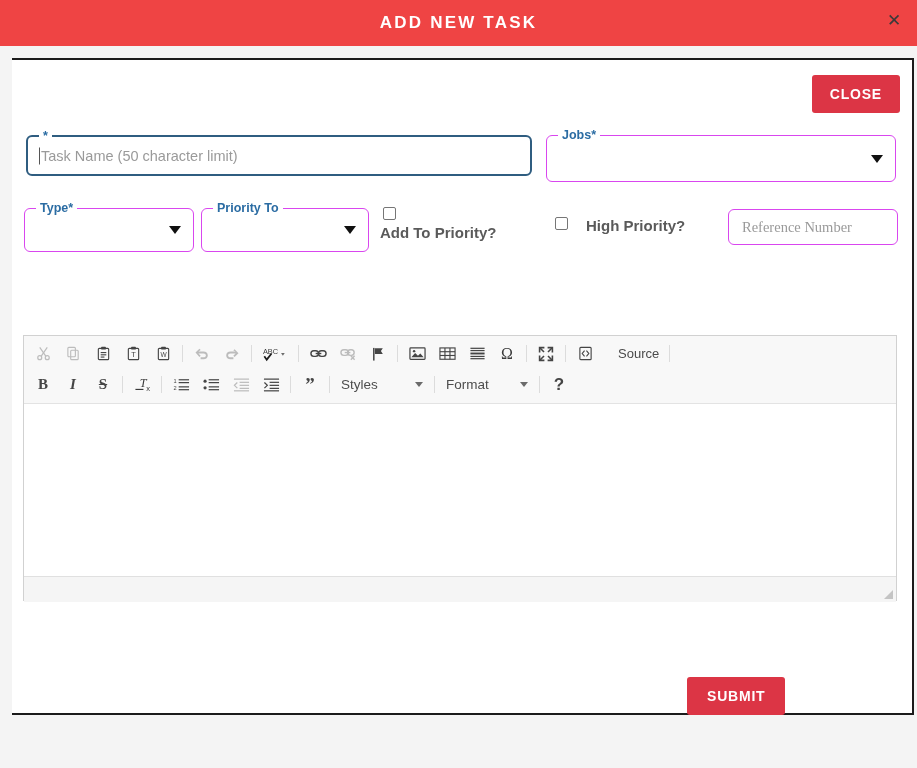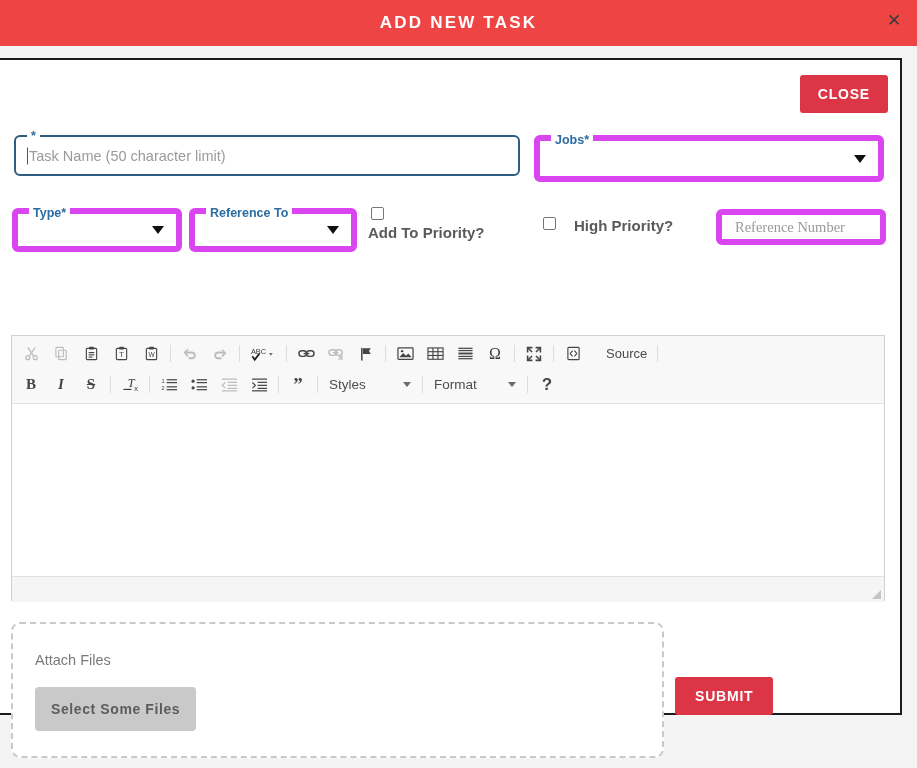--- a/index.html
+++ b/index.html
@@ -42,21 +42,21 @@
     font-size: 17px;
     line-height: 26px;
     text-align: center;
     cursor: pointer;
     user-select: none;
   }
 
   
   .modal {
     position: absolute;
-    left: 0;
+    left: 12px;
     top: 58px;
     width: 902px;
     height: 657px;
     background: #ffffff;
     border-right: 2px solid #1b1b1b;
     border-top: 2px solid #1b1b1b;
     border-bottom: 2px solid #1b1b1b;
     box-sizing: border-box;
   }
   .gap-strip {
@@ -80,21 +80,21 @@
     font-weight: bold;
     letter-spacing: 0.8px;
     font-family: "Liberation Sans", sans-serif;
     cursor: pointer;
   }
 
   
   .field {
     position: absolute;
     box-sizing: border-box;
-    border: 6px solid #d946ef;
+    border: 1px solid #d946ef;
     border-radius: 6px;
     background: #ffffff;
   }
   .field.focused {
     border: 2px solid #2f5d80;
   }
   .field-label {
     position: absolute;
     top: -8px;
     left: 11px;
@@ -309,21 +309,21 @@
     <span class="field-label">Jobs*</span>
     <span class="select-arrow"></span>
   </div>
 
   <div class="field" style="left:12px; top:148px; width:170px; height:44px;padding-left:40px;">
     <span class="field-label">Type*</span>
     <span class="select-arrow"></span>
   </div>
 
   <div class="field" style="left:189px; top:148px; width:168px; height:44px;">
-    <span class="field-label">Reference To</span>
+    <span class="field-label">Priority To</span>
     <span class="select-arrow"></span>
   </div>
 
   <div class="cbox" style="left:371px; top:147px;"></div>
   <div class="cbox-label" style="left:368px; top:164px;">Add To Priority?</div>
 
   <div class="cbox" style="left:543px; top:157px;"></div>
   <div class="cbox-label" style="left:558px; top:157px;margin-left:16px;">High Priority?</div>
 
   <div class="field" style="left:716px; top:149px; width:170px; height:36px;font-family:Liberation Serif, serif;">
@@ -544,19 +544,15 @@
         </div>
       </div>
     </div>
 
     <div class="editor-body"></div>
     <div class="editor-footer">
       <span class="resize-grip"></span>
     </div>
   </div>
 
-  <div class="attach">
-    <div class="attach-title">Attach Files</div>
-    <button class="select-files-btn">Select Some Files</button>
-  </div>
 
   <button class="submit-btn">SUBMIT</button>
 </div>
 
 </body></html>

